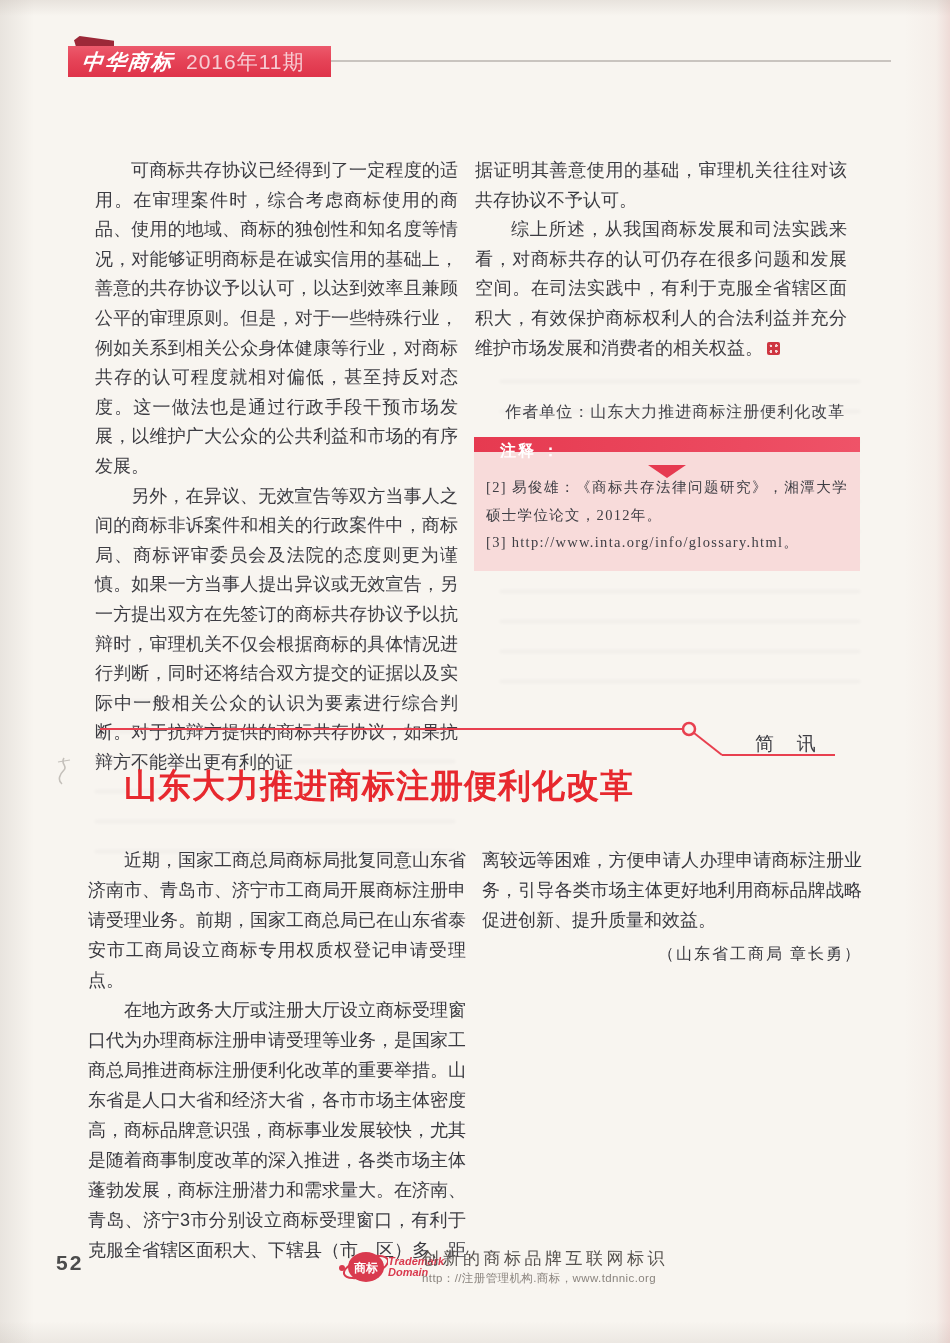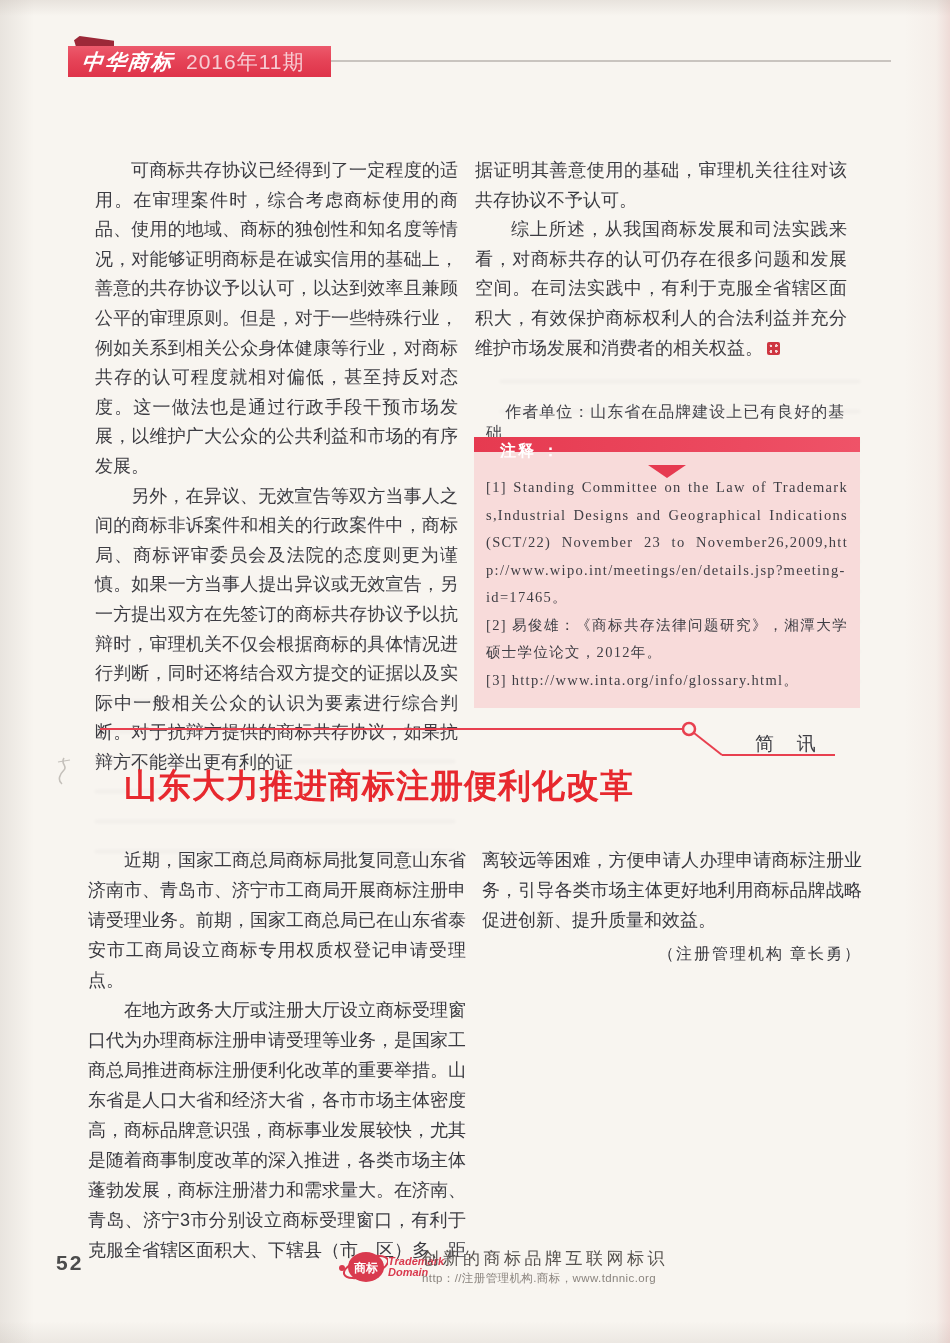--- a/index.html
+++ b/index.html
@@ -95,29 +95,28 @@
 
   <div class="a1col a1-left">
     <p class="indent">可商标共存协议已经得到了一定程度的适用。在审理案件时，综合考虑商标使用的商品、使用的地域、商标的独创性和知名度等情况，对能够证明商标是在诚实信用的基础上，善意的共存协议予以认可，以达到效率且兼顾公平的审理原则。但是，对于一些特殊行业，例如关系到相关公众身体健康等行业，对商标共存的认可程度就相对偏低，甚至持反对态度。这一做法也是通过行政手段干预市场发展，以维护广大公众的公共利益和市场的有序发展。</p>
     <p class="indent">另外，在异议、无效宣告等双方当事人之间的商标非诉案件和相关的行政案件中，商标局、商标评审委员会及法院的态度则更为谨慎。如果一方当事人提出异议或无效宣告，另一方提出双方在先签订的商标共存协议予以抗辩时，审理机关不仅会根据商标的具体情况进行判断，同时还将结合双方提交的证据以及实际中一般相关公众的认识为要素进行综合判断。对于抗辩方提供的商标共存协议，如果抗辩方不能举出更有利的证</p>
   </div>
   <div class="a1col a1-right">
     <p>据证明其善意使用的基础，审理机关往往对该共存协议不予认可。</p>
     <p class="indent"><span>综上所述，从我国商标发展和司法实践来看，对商标共存的认可仍存在很多问题和发展空间。在司法实践中，有利于克服全省辖区面积大，有效保护商标权利人的合法利益并充分维护市场发展和消费者的相关权益。</span><span class="seal"></span></p>
   </div>
 
-  <div class="author">作者单位：山东省在品牌建设上已有良好的基础</div>
+  <div class="author">作者单位：山东大力推进商标注册便利化改革</div>
 
   <div class="notes">
     <div class="notes-bar">
       <span>注释 ：</span>
       <div class="notes-notch"></div>
     </div>
     <div class="notes-box">
-      <p>[1] Standing Committee on the Law of Trademarks,Industrial Designs and Geographical Indications(SCT/22) November 23 to November26,2009,http://www.wipo.int/meetings/en/details.jsp?meeting-id=17465。</p>
       <p>[2] 易俊雄：《商标共存法律问题研究》，湘潭大学硕士学位论文，2012年。</p>
       <p>[3] http://www.inta.org/info/glossary.html。</p>
     </div>
   </div>
 
   <svg class="divider-svg" width="745" height="52">
     <line x1="5" y1="16" x2="587" y2="16" stroke="#e8404f" stroke-width="2"></line>
     <circle cx="594" cy="16" r="6" fill="#f8f5f0" stroke="#e8404f" stroke-width="2.5"></circle>
     <line x1="599" y1="20" x2="627" y2="42" stroke="#e8404f" stroke-width="2"></line>
     <line x1="627" y1="42" x2="740" y2="42" stroke="#e8404f" stroke-width="2"></line>
@@ -130,21 +129,21 @@
   </svg>
 
   <div class="a2title">山东大力推进商标注册便利化改革</div>
 
   <div class="a2col a2-left">
     <p class="indent">近期，国家工商总局商标局批复同意山东省济南市、青岛市、济宁市工商局开展商标注册申请受理业务。前期，国家工商总局已在山东省泰安市工商局设立商标专用权质权登记申请受理点。</p>
     <p class="indent">在地方政务大厅或注册大厅设立商标受理窗口代为办理商标注册申请受理等业务，是国家工商总局推进商标注册便利化改革的重要举措。山东省是人口大省和经济大省，各市市场主体密度高，商标品牌意识强，商标事业发展较快，尤其是随着商事制度改革的深入推进，各类市场主体蓬勃发展，商标注册潜力和需求量大。在济南、青岛、济宁3市分别设立商标受理窗口，有利于克服全省辖区面积大、下辖县（市、区）多、距</p>
   </div>
   <div class="a2col a2-right">
     <p>离较远等困难，方便申请人办理申请商标注册业务，引导各类市场主体更好地利用商标品牌战略促进创新、提升质量和效益。</p>
-    <div class="byline">（注册管理机构  章长勇）</div>
+    <div class="byline">（山东省工商局  章长勇）</div>
   </div>
 
   <div class="pagenum">52</div>
 
   <div class="footer-logo">
     <svg width="52" height="44">
       <circle cx="6" cy="22" r="3" fill="#d93a4e"></circle>
       <ellipse cx="30" cy="21" rx="18" ry="15" fill="#d93a4e"></ellipse>
       <ellipse cx="30" cy="21" rx="23" ry="9" fill="none" stroke="#d93a4e" stroke-width="2" transform="rotate(-18 30 21)"></ellipse>
       <text x="30" y="26" text-anchor="middle" font-size="12" font-weight="bold" fill="#ffffff" font-family="Liberation Sans, sans-serif">商标</text>

